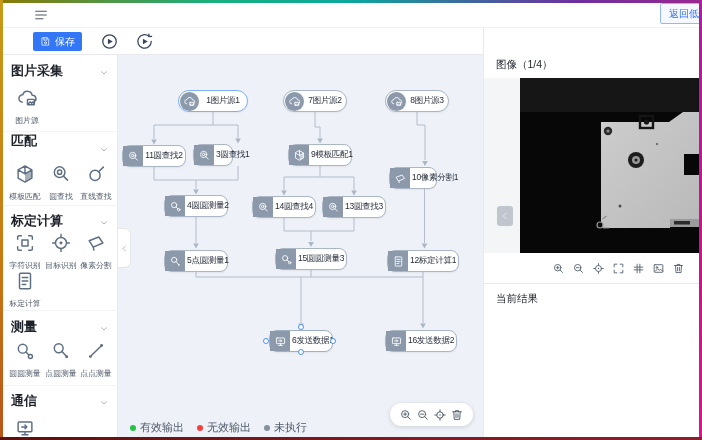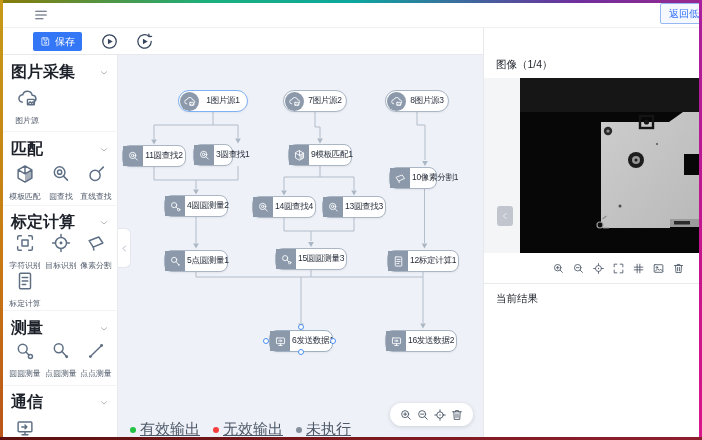--- a/index.html
+++ b/index.html
@@ -23,41 +23,41 @@
   .menu-btn { position:absolute; left:33px; top:7px; width:16px; height:16px; color:#4e5969; cursor:pointer; }
   .back-btn { position:absolute; right:-16px; top:3px; height:21px; padding:0 8px; background:#f5f9ff;
     border:1px solid #94b8f5; border-radius:2px; color:#3370f6; font-size:10px; line-height:19px; white-space:nowrap; }
   .toolbar { position:absolute; left:0; top:28px; width:483px; height:27px; background:#fff; border-bottom:1px solid #e7e9ec;padding-left:36px; }
   .save-btn { position:absolute; left:33px; top:4px; height:19px; padding:0 7px; background:#3377f6; border:none;
     border-radius:2px; color:#fff; font-size:10px; display:flex; align-items:center; gap:4px; }
   .round-btn { position:absolute; top:4px; width:19px; height:19px; color:#36455c; background:#fff; border:none; }
 
   
   .sidebar { position:absolute; left:0; top:55px; width:118px; height:385px; background:#fff; border-right:1px solid #e7e9ec; }
-  .sec-head { position:absolute; left:11px; font-size:16px; color:#1d2129; font-weight:bold; }
+  .sec-head { position:absolute; left:11px; font-size:13px; color:#1d2129; font-weight:bold; }
   .sec-chev { position:absolute; right:8px; width:10px; height:10px; color:#86909c; }
   .divider { position:absolute; left:0; width:118px; height:1px; background:#f2f3f5; }
   .tool { position:absolute; width:38px; text-align:center; cursor:pointer; }
   .tool .ticon { width:22px; height:22px; color:#5e6f84; display:inline-block; }
   .tool .tlabel { display:block; font-size:8.5px; color:#4e5969; margin-top:2px; white-space:nowrap; transform:scale(.92); }
 
   
   .canvas { position:absolute; left:118px; top:55px; width:365px; height:385px; background:#eef1f7; }
   .edges { position:absolute; left:0; top:0; }
   .node { position:absolute; height:22px; background:#fff; border:1px solid #aab6c4; border-radius:8px;
     display:flex; align-items:center; cursor:pointer; box-shadow:0 1px 2px rgba(30,40,60,.06); }
   .node .nicon { width:20px; height:20px; background:#8b99ab; color:#fff; display:flex; align-items:center; justify-content:center; flex:0 0 20px; }
   .node .nicon svg { width:13px; height:13px; }
   .node .nlabel { flex:1; text-align:center; font-size:8.5px; color:#272e3b; white-space:nowrap; padding:0 2px; letter-spacing:-.3px; }
   .node.pill { border-radius:11px;justify-content:space-between; }
   .node.pill .nicon { width:19px; height:19px; border-radius:50%; margin-left:1px; flex:0 0 19px; }
   .node.sel-src { border-color:#7eb1f5; }
   .node.selected { border-color:#9fb0c2; }
   .port { position:absolute; width:6px; height:6px; border-radius:50%; background:#fff; border:1.3px solid #4a90f5; z-index:5; }
-  .legend { position:absolute; left:130px; top:420px; display:flex; gap:13px; font-size:15px; color:#4e5969; align-items:center;text-decoration:underline; }
+  .legend { position:absolute; left:130px; top:420px; display:flex; gap:13px; font-size:11px; color:#4e5969; align-items:center; }
   .legend .li { display:flex; align-items:center; gap:4px; }
   .legend .dot { width:6px; height:6px; border-radius:50%; }
   .canvas-ctrl { position:absolute; left:390px; top:403px; width:83px; height:23px; background:#fff; border-radius:12px;
     box-shadow:0 1px 4px rgba(30,40,60,.16); display:flex; align-items:center; justify-content:space-around; padding:0 8px; }
   .canvas-ctrl .cicon { width:14px; height:14px; color:#4e5969; cursor:pointer; }
   .collapse-tab { position:absolute; left:118px; top:228px; width:13px; height:40px; background:#fff; border:1px solid #e5e6eb;
     border-left:none; border-radius:0 6px 6px 0; display:flex; align-items:center; justify-content:center; cursor:pointer; }
   .collapse-tab svg { width:9px; height:9px; color:#7a8aa0; }
 
   
@@ -217,21 +217,21 @@
           <use href="#s-chevdown"></use>
         </svg></span>
     <div class="tool" style="left:8px;top:32px">
       <span class="ticon"><svg viewBox="0 0 24 24">
             <use href="#s-cloud"></use>
           </svg></span>
       <span class="tlabel">图片源</span>
     </div>
     <div class="divider" style="top:76px"></div>
 
-    <span class="sec-head" style="top:84px">匹配</span>
+    <span class="sec-head" style="top:77px">匹配</span>
     <span class="sec-chev" style="top:86px"><svg viewBox="0 0 24 24">
           <use href="#s-chevdown"></use>
         </svg></span>
     <div class="tool" style="left:6px;top:108px">
       <span class="ticon"><svg viewBox="0 0 24 24">
             <use href="#s-cube"></use>
           </svg></span>
       <span class="tlabel">模板匹配</span>
     </div>
     <div class="tool" style="left:42px;top:108px">

